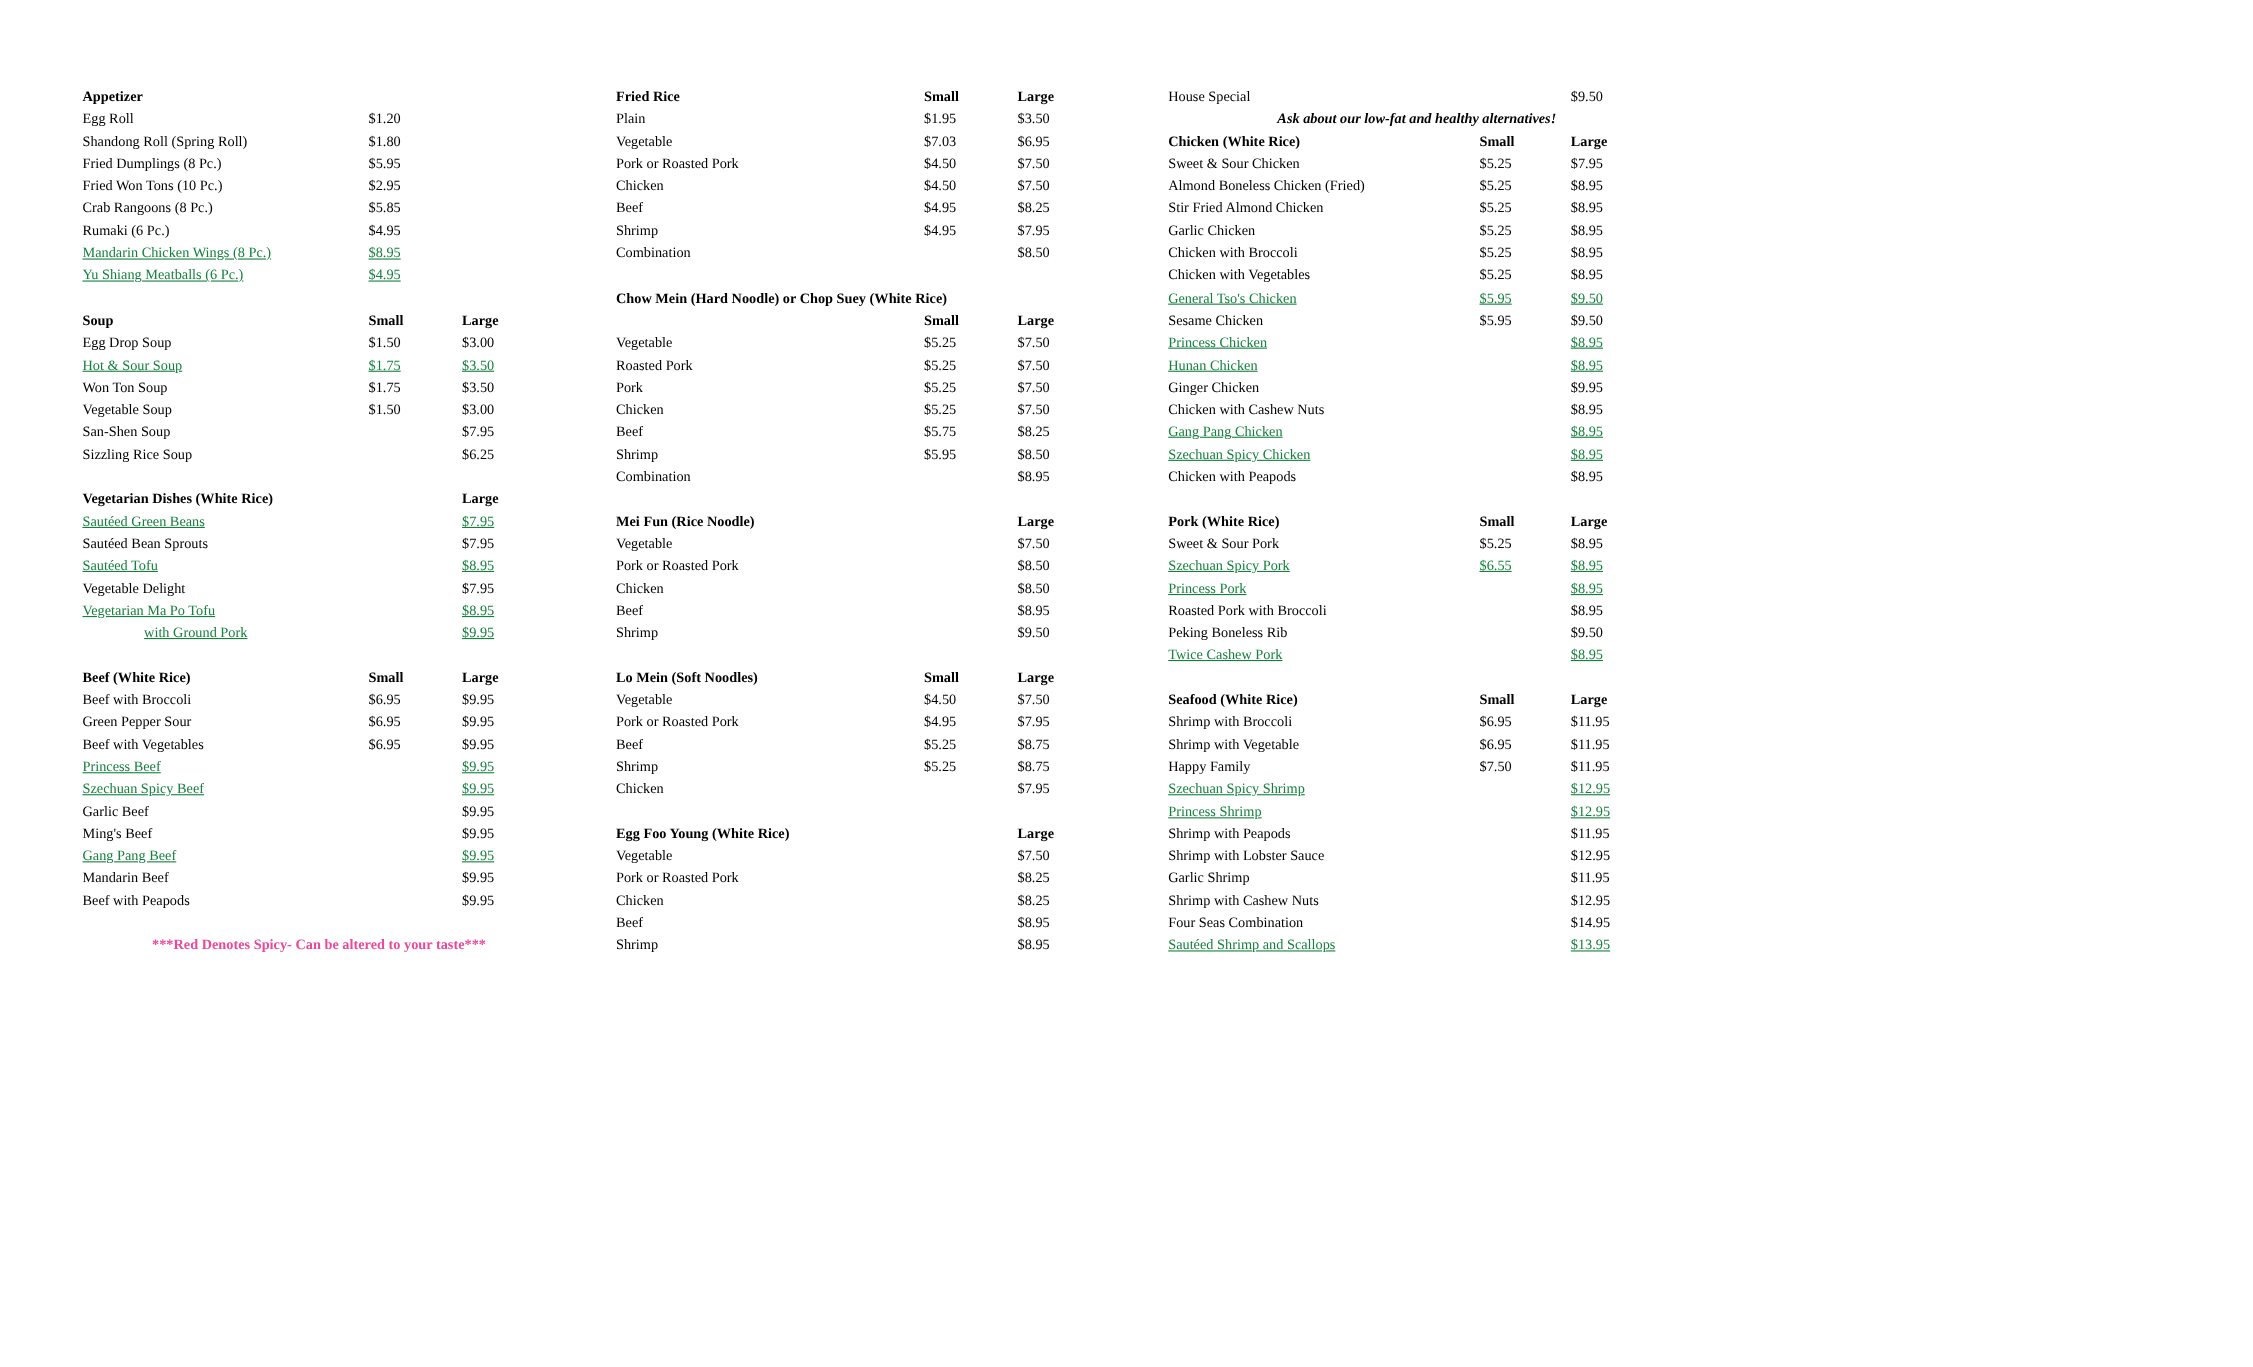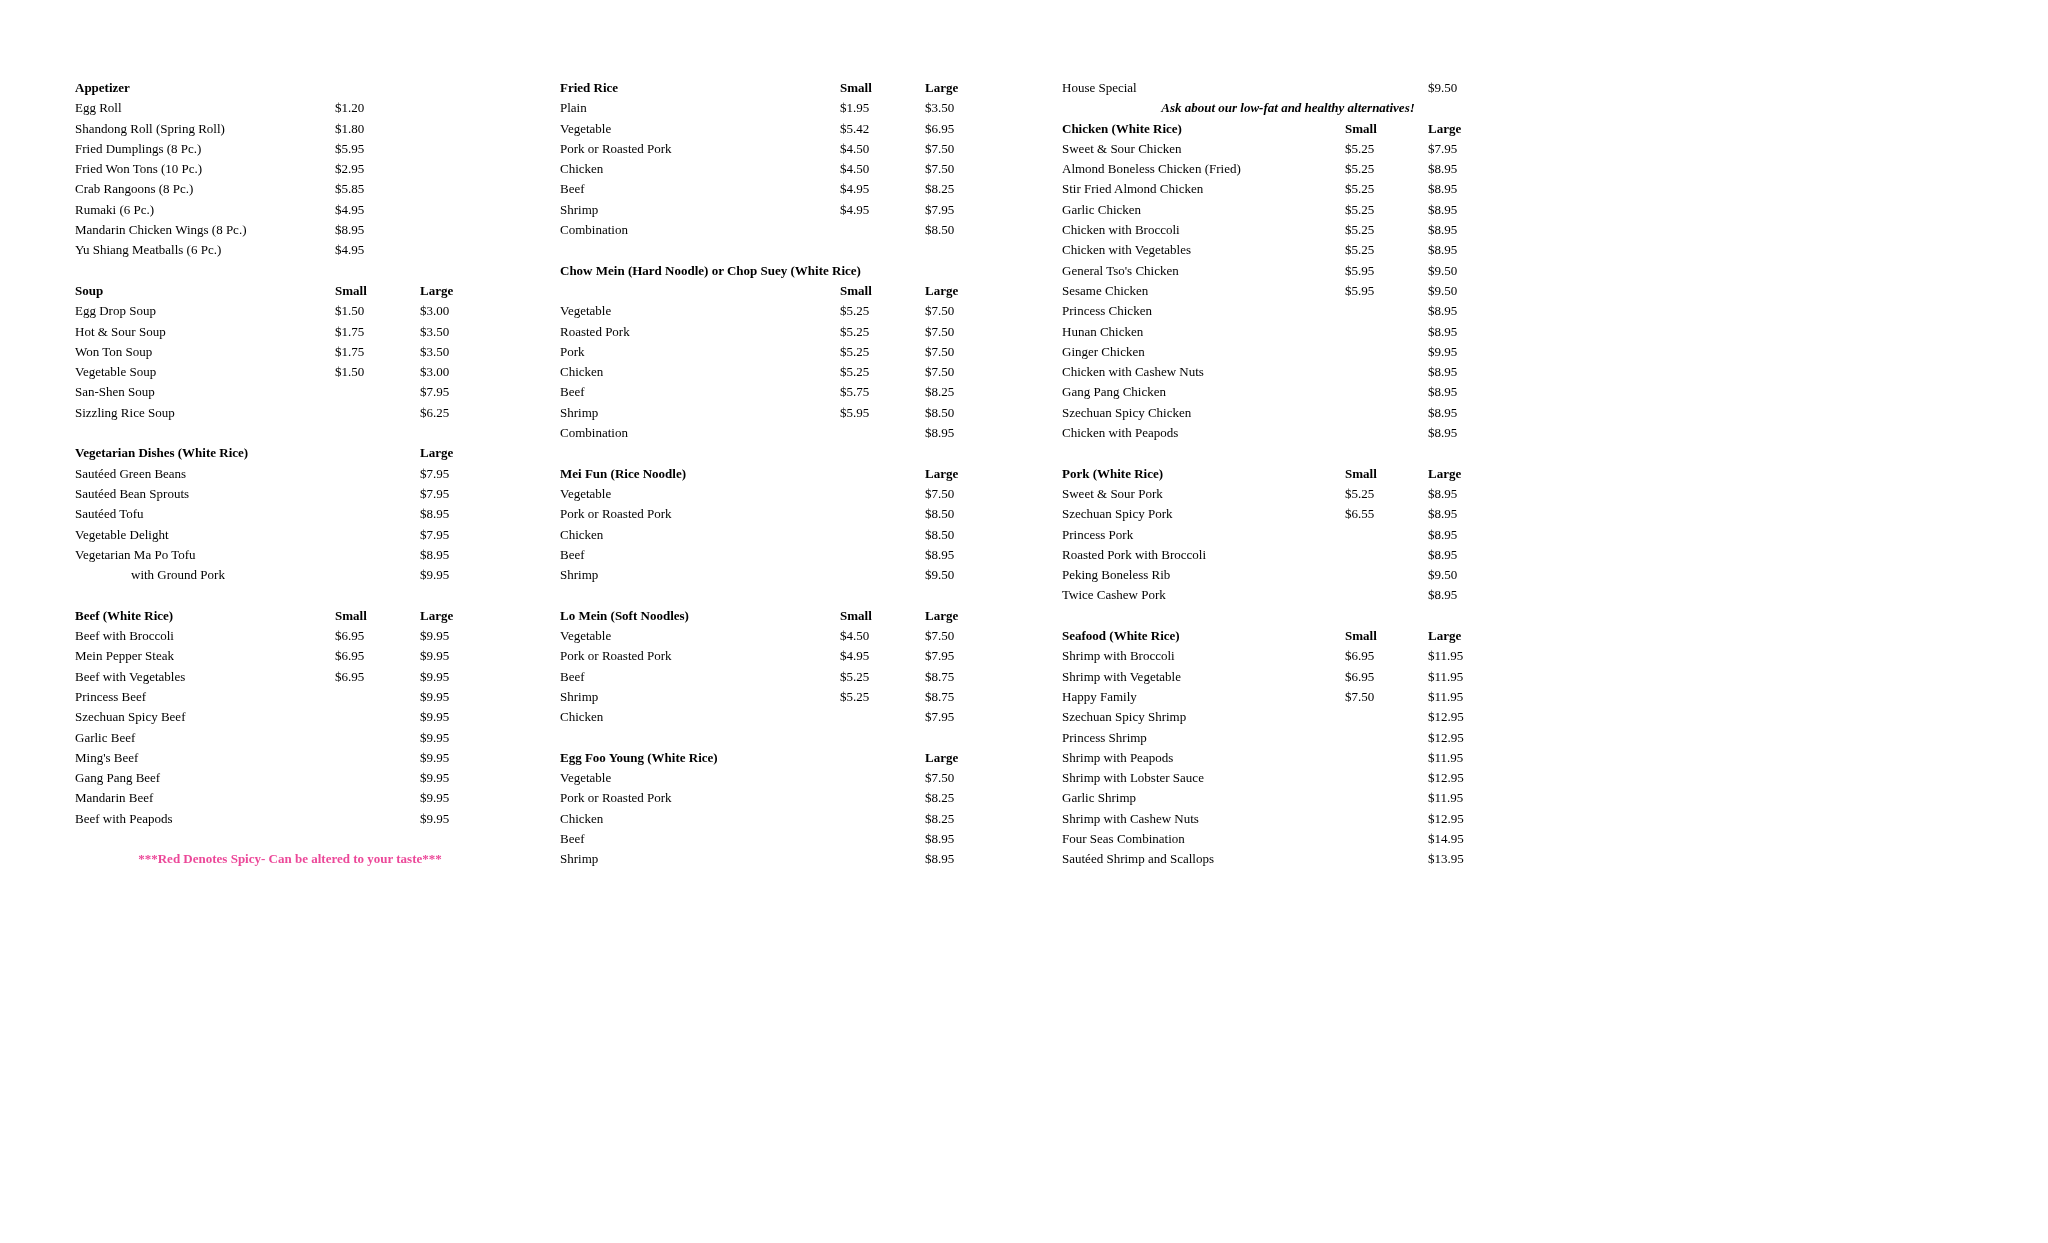--- a/index.html
+++ b/index.html
@@ -27,21 +27,21 @@
   .row { display: flex; white-space: nowrap; }
   .name { flex: 0 0 auto; width: 260px; white-space: nowrap; }
   .col-2 .name { width: 280px; }
   .col-3 .name { width: 283px; }
   .price { flex: 0 0 auto; width: 85px; white-space: nowrap; }
   .col-3 .price { width: 83px; }
   .col-3 .price:last-child { width: 85px; }
 
   .bold { font-weight: bold; }
   .title-full { font-weight: bold; white-space: nowrap; }
-  .spicy { color: #000000; }
+  .spicy { color: #15803d; text-decoration: underline; }
   .indent { padding-left: 56px; }
 
   .note {
     font-weight: bold;
     text-align: center;
     white-space: nowrap;
     font-style: italic;
   }
   .footer {
     font-weight: bold;
@@ -182,21 +182,21 @@
             <span class="name bold">Beef (White Rice)</span>
             <span class="price bold">Small</span>
             <span class="price bold">Large</span>
           </div>
           <div class="row">
             <span class="name">Beef with Broccoli</span>
             <span class="price">$6.95</span>
             <span class="price">$9.95</span>
           </div>
           <div class="row">
-            <span class="name">Mein Pepper Steak</span>
+            <span class="name">Green Pepper Sour</span>
             <span class="price">$6.95</span>
             <span class="price">$9.95</span>
           </div>
           <div class="row">
             <span class="name">Beef with Vegetables</span>
             <span class="price">$6.95</span>
             <span class="price">$9.95</span>
           </div>
           <div class="row spicy">
             <span class="name">Princess Beef</span>
@@ -243,21 +243,21 @@
             <span class="price bold">Small</span>
             <span class="price bold">Large</span>
           </div>
           <div class="row">
             <span class="name">Plain</span>
             <span class="price">$1.95</span>
             <span class="price">$3.50</span>
           </div>
           <div class="row">
             <span class="name">Vegetable</span>
-            <span class="price">$5.42</span>
+            <span class="price">$7.03</span>
             <span class="price">$6.95</span>
           </div>
           <div class="row">
             <span class="name">Pork or Roasted Pork</span>
             <span class="price">$4.50</span>
             <span class="price">$7.50</span>
           </div>
           <div class="row">
             <span class="name">Chicken</span>
             <span class="price">$4.50</span>

